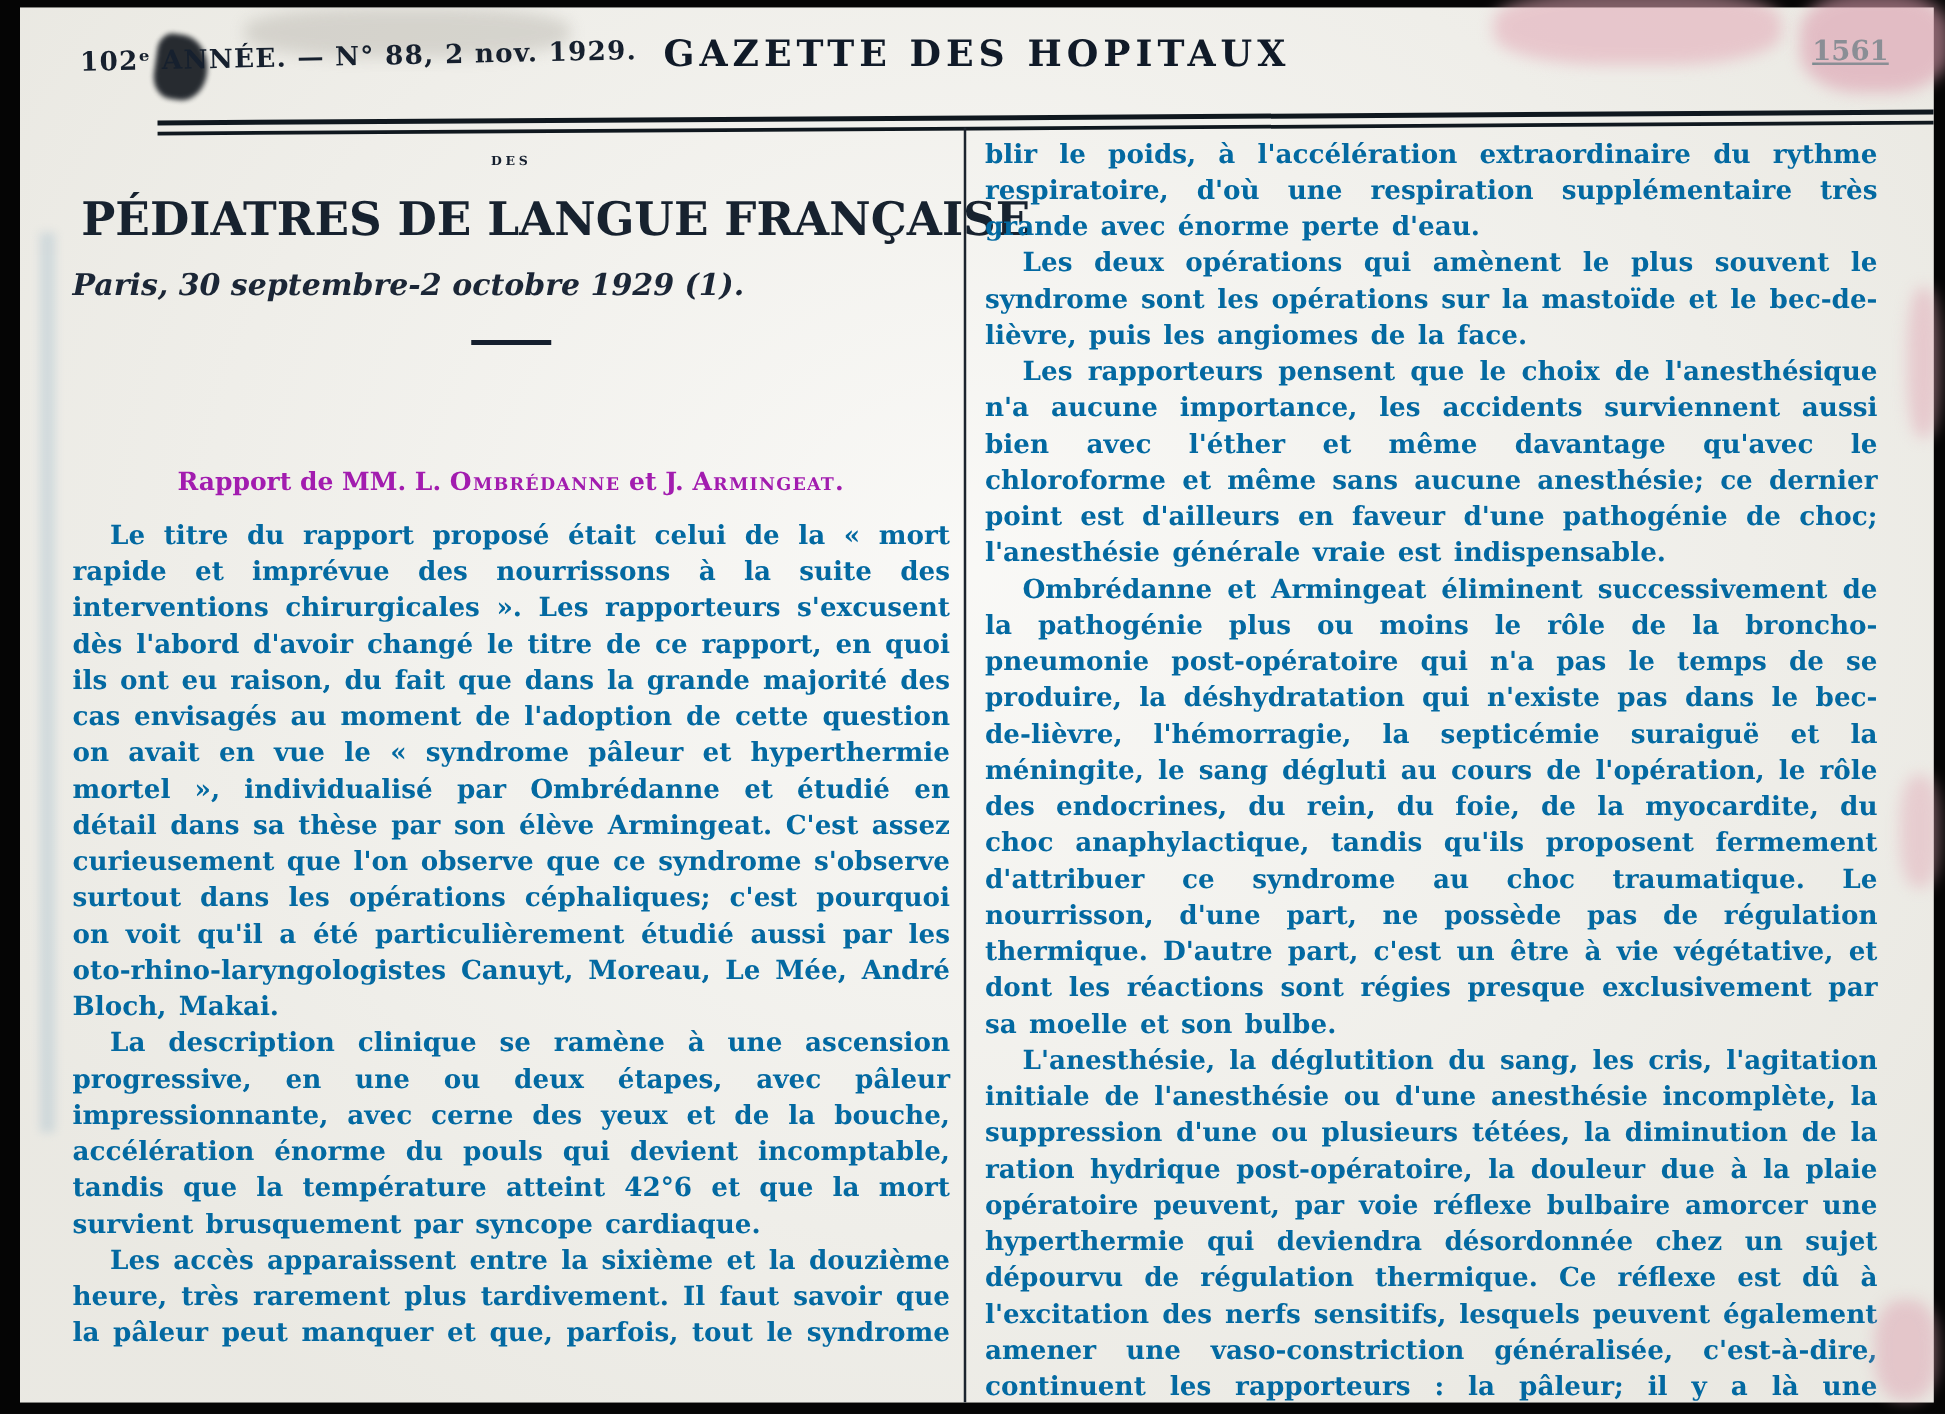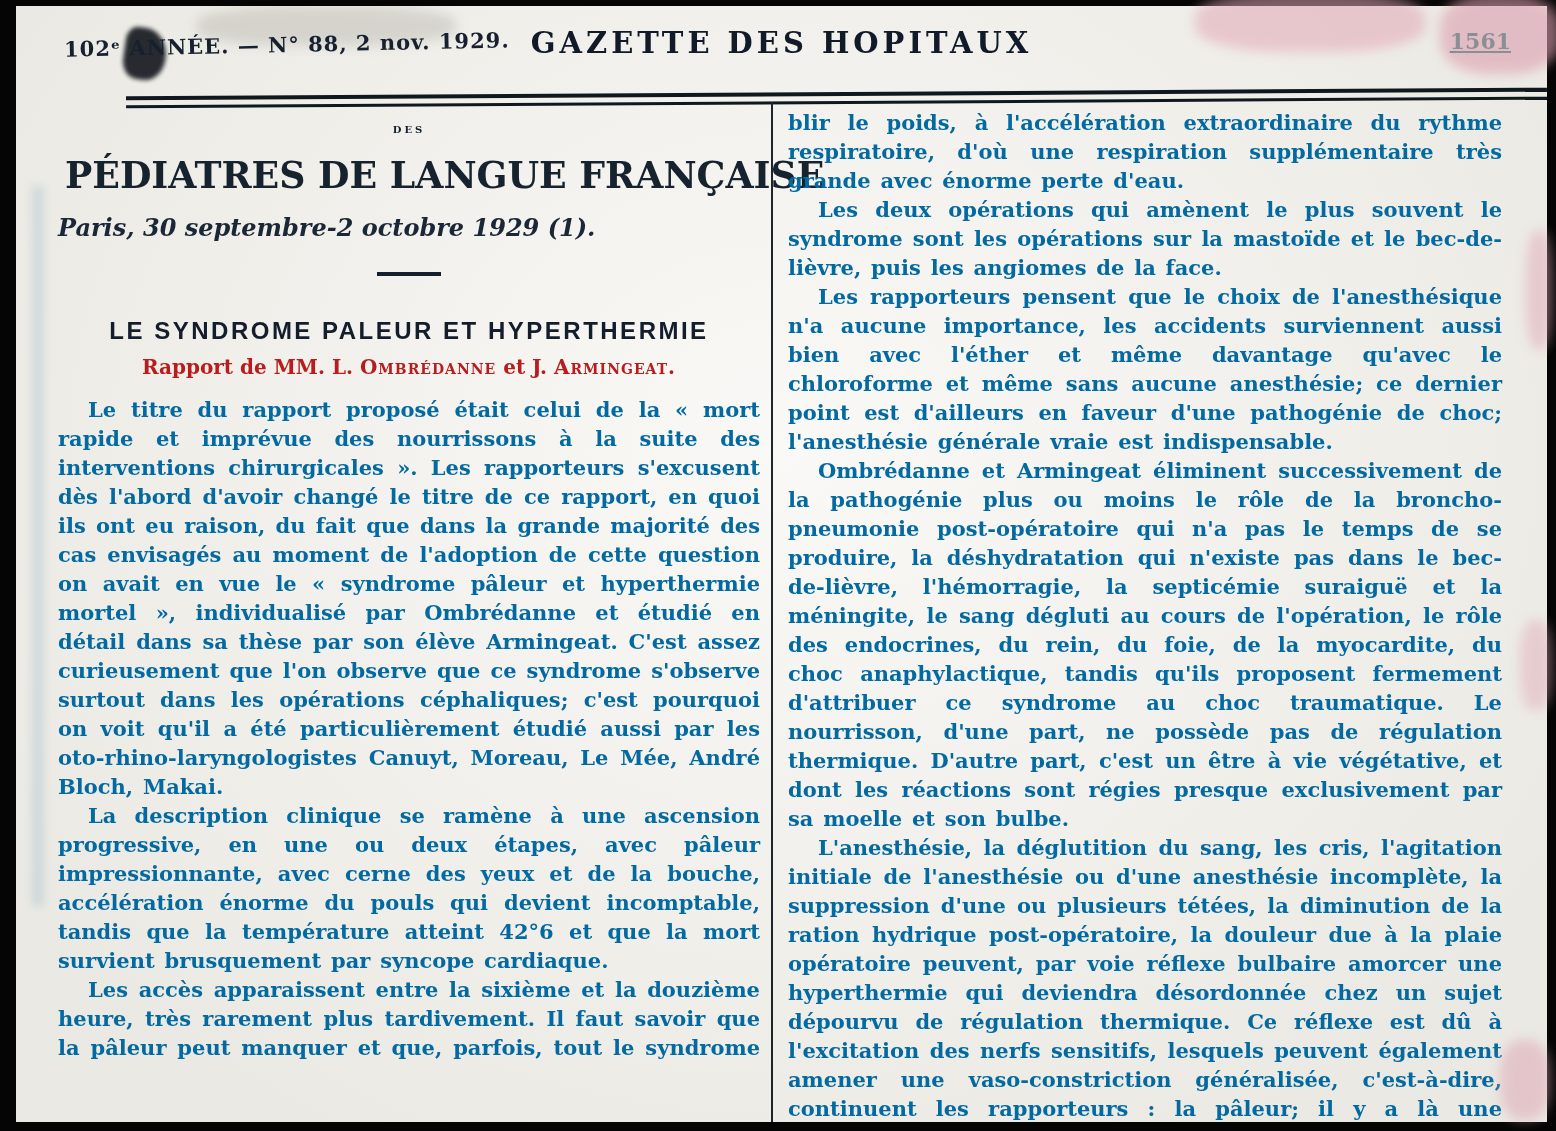--- a/index.html
+++ b/index.html
@@ -30,21 +30,21 @@
   .para.cut{text-align-last:justify;}
   
   .congress-no{margin-top:12px;text-align:center;font-size:28px;font-weight:700;letter-spacing:2px;color:#151f2e;}
   .congress-des{margin-top:24px;text-align:center;font-size:10px;font-weight:700;letter-spacing:3px;color:#151f2e;}
   .congress-name{margin-top:18px;text-align:center;font-size:37px;font-weight:700;letter-spacing:0px;
      white-space:nowrap;transform:scaleX(.98);color:#17222f;}
   .congress-date{margin-top:16px;font-size:24px;font-style:italic;font-weight:700;color:#1b2636;}
   .dash{margin:30px auto 0;width:64px;height:4px;background:#151f2e;}
   .art-title{margin-top:38px;text-align:center;font-family:"Liberation Sans","DejaVu Sans",sans-serif;
      font-size:24px;line-height:33px;font-weight:700;letter-spacing:2.5px;color:#141d2c;}
-  .byline{margin-top:8px;text-align:center;font-size:20px;font-weight:700;color:#b91c1c;}
+  .byline{margin-top:26px;text-align:center;font-size:20px;font-weight:700;color:#a21caf;}
   .byline .sc{font-variant:small-caps;letter-spacing:1px;}
   
   .stain{position:absolute;pointer-events:none;filter:blur(6px);}
   .stain.pink1{left:1195px;top:-8px;width:230px;height:60px;background:#e3a8b6;opacity:.55;border-radius:40%;}
   .stain.pink2{left:1440px;top:-6px;width:120px;height:80px;background:#dd9fb0;opacity:.6;border-radius:40%;}
   .stain.pink3{left:1526px;top:230px;width:26px;height:120px;background:#e0a7b5;opacity:.5;border-radius:40%;}
   .stain.pink4{left:1520px;top:620px;width:32px;height:90px;background:#e0a7b5;opacity:.45;border-radius:40%;}
   .stain.pink5{left:1500px;top:1040px;width:50px;height:80px;background:#dda3b2;opacity:.5;border-radius:40%;}
   .stain.gray1{left:180px;top:0px;width:260px;height:40px;background:#b7b4ac;opacity:.45;border-radius:40%;}
   .stain.blue1{left:16px;top:180px;width:12px;height:720px;background:#8fb0c6;opacity:.30;filter:blur(4px);}
@@ -72,21 +72,21 @@
     </div>
 
     <div class="col-divider"></div>
 
     <div class="col col-left">
       <div class="congress-des">DES</div>
       <div class="congress-name">PÉDIATRES DE LANGUE FRANÇAISE</div>
       <div class="congress-date">Paris, 30 septembre-2 octobre 1929 (1).</div>
       <div class="dash"></div>
       <div class="art-title">
-        <span>LE SYNDROME PALEUR ET HYPERTHERMIE</span><br>
+        <br>
       </div>
       <div class="byline">
         <span>Rapport de MM. L. </span><span class="sc">Ombrédanne</span><span> et J. </span><span class="sc">Armingeat.</span>
       </div>
       <p class="para indent" style="margin-top:16px">Le titre du rapport proposé était celui de la « mort rapide et imprévue des nourrissons à la suite des interventions chirurgicales ». Les rapporteurs s'excusent dès l'abord d'avoir changé le titre de ce rapport, en quoi ils ont eu raison, du fait que dans la grande majorité des cas envisagés au moment de l'adoption de cette question on avait en vue le « syndrome pâleur et hyperthermie mortel », individualisé par Ombrédanne et étudié en détail dans sa thèse par son élève Armingeat. C'est assez curieusement que l'on observe que ce syndrome s'observe surtout dans les opérations céphaliques; c'est pourquoi on voit qu'il a été particulièrement étudié aussi par les oto-rhino-laryngologistes Canuyt, Moreau, Le Mée, André Bloch, Makai.</p>
       <p class="para indent">La description clinique se ramène à une ascension progressive, en une ou deux étapes, avec pâleur impressionnante, avec cerne des yeux et de la bouche, accélération énorme du pouls qui devient incomptable, tandis que la température atteint 42°6 et que la mort survient brusquement par syncope cardiaque.</p>
       <p class="para indent cut">Les accès apparaissent entre la sixième et la douzième heure, très rarement plus tardivement. Il faut savoir que la pâleur peut manquer et que, parfois, tout le syndrome</p>
     </div>
 
     <div class="col col-right">

